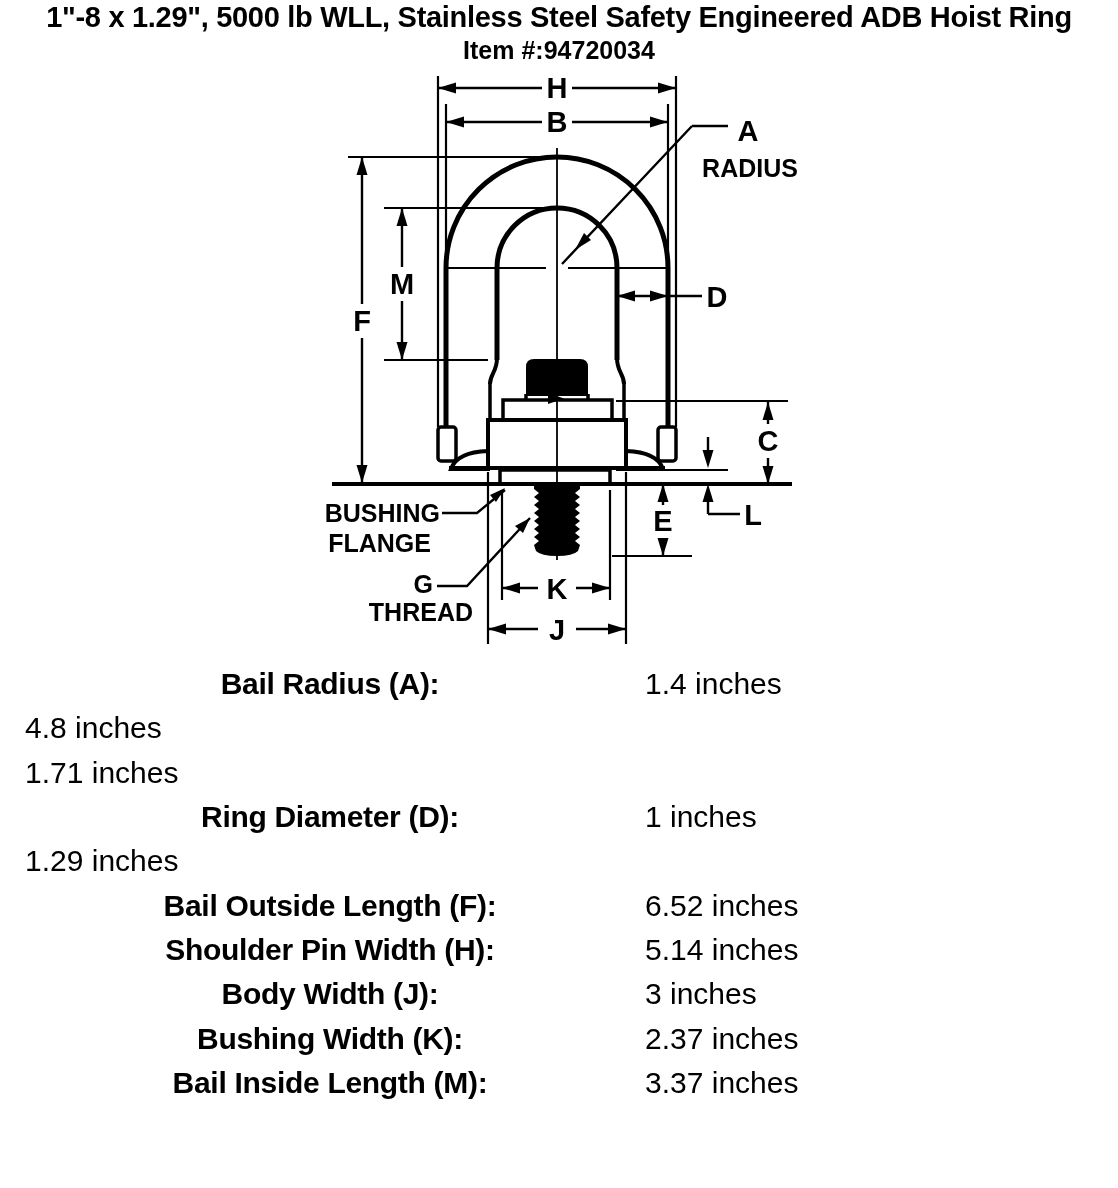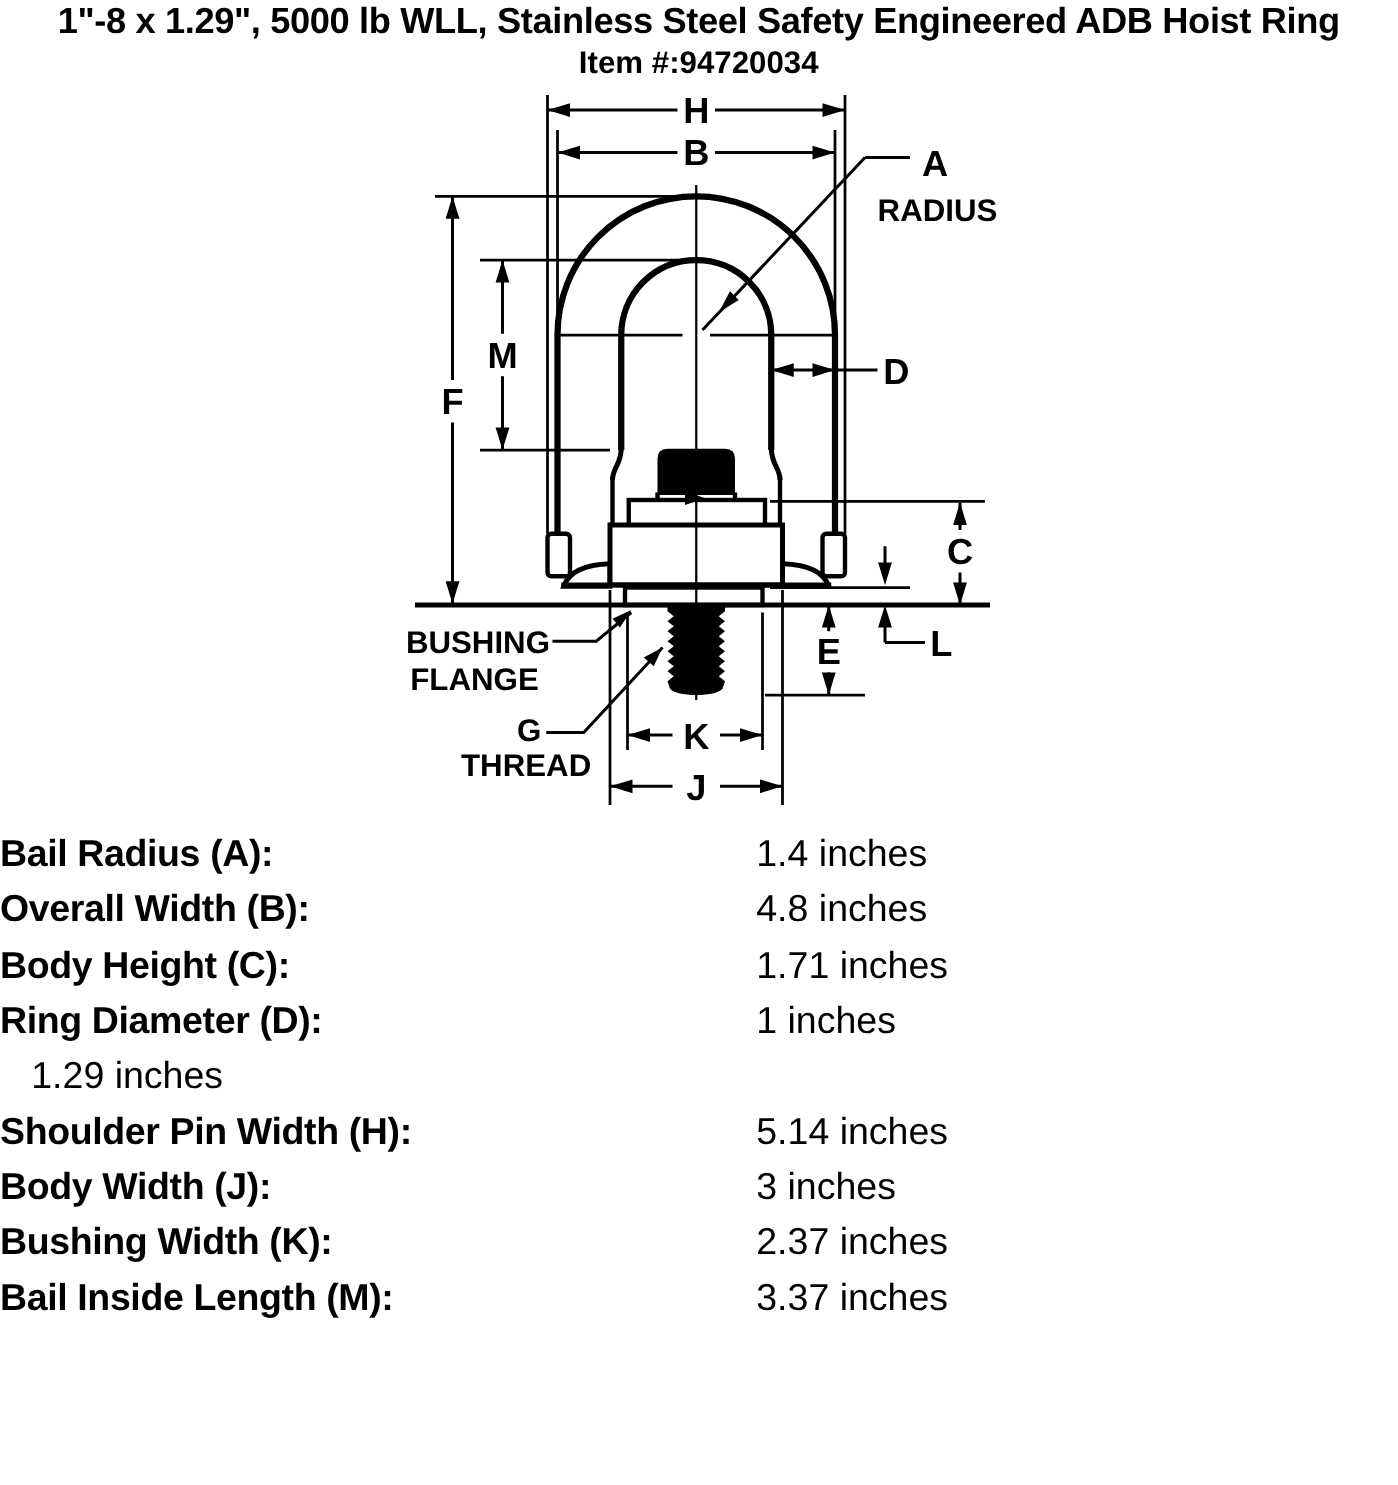--- a/index.html
+++ b/index.html
@@ -21,22 +21,22 @@
   .diagram-wrap{
     position:absolute;top:0;left:0;width:1118px;height:660px;z-index:1;
   }
   .spec-table{
     position:absolute;top:662px;left:0;width:1118px;z-index:2;
   }
   .spec-row{
     display:flex;align-items:center;height:44.3px;
   }
   .spec-label{
-    width:580px;text-align:left;font-weight:bold;font-size:30px;
-    letter-spacing:-0.3px;white-space:nowrap;
+    width:580px;text-align:center;font-weight:bold;font-size:30px;
+    letter-spacing:-0.3px;white-space:nowrap;padding-left:40px;
   }
   .spec-value{
     margin-left:25px;font-size:30px;font-weight:normal;white-space:nowrap;
   }
   svg text{
     font-family:"Liberation Sans","DejaVu Sans",sans-serif;
     font-weight:bold;fill:#000;
   }
   .dimletter{font-size:29px;}
   .calloutword{font-size:25px;}
@@ -169,35 +169,37 @@
   </g>
 </svg>
 </div>
 
 <div class="spec-table">
   <div class="spec-row">
     <span class="spec-label">Bail Radius (A):</span>
     <span class="spec-value">1.4 inches</span>
   </div>
   <div class="spec-row">
-    <span class="spec-label">Overall Width (B):</span>
     <span class="spec-value">4.8 inches</span>
   </div>
   <div class="spec-row">
-    <span class="spec-label">Body Height (C):</span>
     <span class="spec-value">1.71 inches</span>
   </div>
   <div class="spec-row">
     <span class="spec-label">Ring Diameter (D):</span>
     <span class="spec-value">1 inches</span>
   </div>
   <div class="spec-row">
     <span class="spec-value">1.29 inches</span>
   </div>
   <div class="spec-row">
+    <span class="spec-label">Bail Outside Length (F):</span>
+    <span class="spec-value">6.52 inches</span>
+  </div>
+  <div class="spec-row">
     <span class="spec-label">Shoulder Pin Width (H):</span>
     <span class="spec-value">5.14 inches</span>
   </div>
   <div class="spec-row">
     <span class="spec-label">Body Width (J):</span>
     <span class="spec-value">3 inches</span>
   </div>
   <div class="spec-row">
     <span class="spec-label">Bushing Width (K):</span>
     <span class="spec-value">2.37 inches</span>

